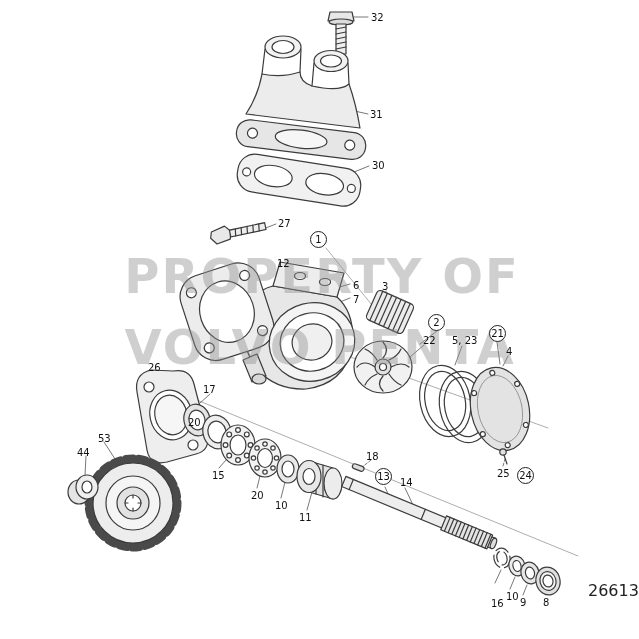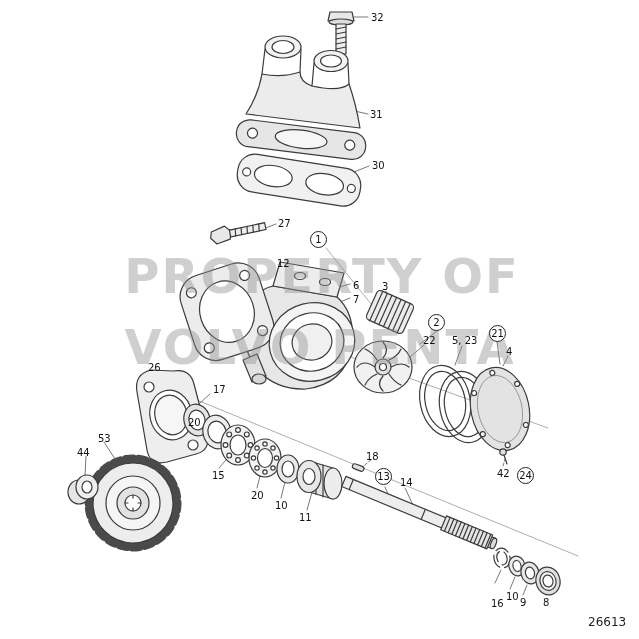--- a/index.html
+++ b/index.html
@@ -23,22 +23,22 @@
     width: 17px; height: 17px;
     border: 1.3px solid #222;
     border-radius: 50%;
     text-align: center;
     line-height: 15px;
     font-size: 10px;
     background: #fff;
   }
   .drawing-no {
     position: absolute;
-    left: 588px; top: 615px;
-    font-size: 12px;
+    left: 588px; top: 581px;
+    font-size: 16px;
     color: #222;
   }
 </style>
 </head>
 <body>
 
 <div class="stage">
 
   <svg width="639" height="639" viewBox="0 0 639 639">
     <g fill="none" stroke="#3b3b3b" stroke-width="1.2" stroke-linecap="round" stroke-linejoin="round">
@@ -337,30 +337,30 @@
   <span class="callout" style="left:277px;top:257px">12</span>
   <span class="callout" style="left:353px;top:279px">6</span>
   <span class="callout" style="left:353px;top:293px">7</span>
   <span class="callout" style="left:382px;top:280px">3</span>
   <span class="callout circled" style="left:428px;top:314px">2</span>
   <span class="callout" style="left:423px;top:334px">22</span>
   <span class="callout" style="left:452px;top:334px">5, 23</span>
   <span class="callout circled" style="left:489px;top:325px">21</span>
   <span class="callout" style="left:506px;top:345px">4</span>
   <span class="callout" style="left:148px;top:361px">26</span>
-  <span class="callout" style="left:213px;top:383px">17</span>
+  <span class="callout" style="left:203px;top:383px">17</span>
   <span class="callout" style="left:188px;top:416px">20</span>
   <span class="callout" style="left:212px;top:469px">15</span>
   <span class="callout" style="left:251px;top:489px">20</span>
   <span class="callout" style="left:275px;top:499px">10</span>
   <span class="callout" style="left:299px;top:511px">11</span>
   <span class="callout" style="left:366px;top:450px">18</span>
   <span class="callout circled" style="left:375px;top:468px">13</span>
   <span class="callout" style="left:400px;top:476px">14</span>
-  <span class="callout" style="left:497px;top:467px">42</span>
+  <span class="callout" style="left:497px;top:467px">25</span>
   <span class="callout circled" style="left:517px;top:467px">24</span>
   <span class="callout" style="left:98px;top:432px">53</span>
   <span class="callout" style="left:77px;top:446px">44</span>
   <span class="callout" style="left:491px;top:597px">16</span>
   <span class="callout" style="left:506px;top:590px">10</span>
   <span class="callout" style="left:520px;top:596px">9</span>
   <span class="callout" style="left:543px;top:596px">8</span>
 
   <span class="drawing-no">26613</span>
 </div>

